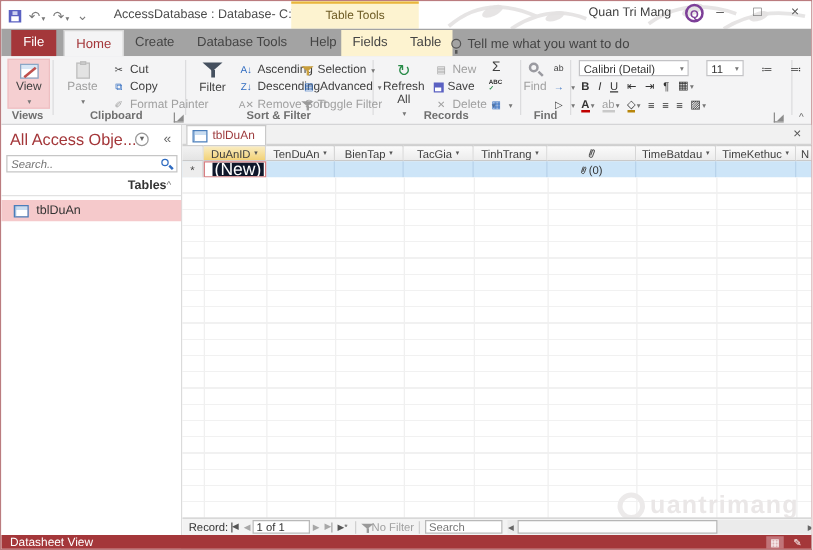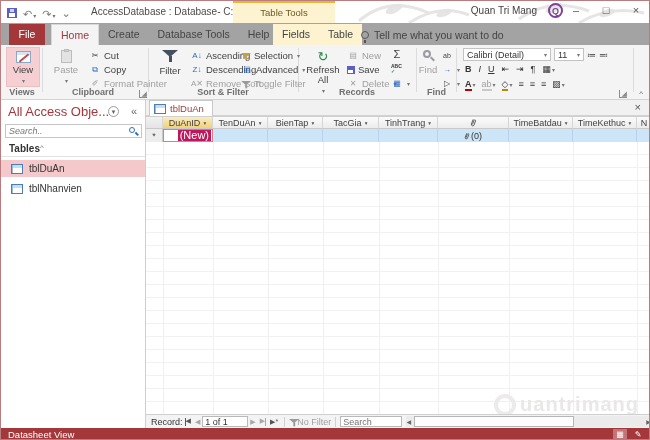--- a/index.html
+++ b/index.html
@@ -91,21 +91,21 @@
               border-radius:50%; font-size:6px; color:#666; text-align:center; line-height:10px; }
   .nav-coll { position:absolute; right:8px; top:5px; font-size:11px; color:#666; }
   .nav-search { position:absolute; left:4px; top:24px; width:137px; height:14px; border:1px solid #c6c6c6;
                 background:#fff; display:flex; align-items:center; }
   .nav-search input { flex:1; border:none; outline:none; font-size:9px; font-style:italic; color:#666;
                       padding:0 3px; background:transparent; width:100%; }
   .mag2 { position:relative; width:11px; height:11px; margin-right:2px; }
   .mag2 i { position:absolute; left:1px; top:1px; width:6px; height:6px; border:1.5px solid #2f6bc0; border-radius:50%; }
   .mag2 b { position:absolute; left:7px; top:7px; width:4px; height:1.5px; background:#2f6bc0; transform:rotate(45deg); }
   .nav-group { position:absolute; left:0; top:42px; width:100%; height:15px; border-bottom:1px solid #e2e2e2;
-               font-size:10px; font-weight:bold; color:#333; padding:1px 8px 0 8px; display:flex; justify-content:flex-start; }
+               font-size:10px; font-weight:bold; color:#333; padding:1px 8px 0 8px; display:flex; justify-content:flex-end; }
   .nav-item { position:absolute; left:0; width:100%; height:17px; display:flex; align-items:center;
               gap:6px; padding-left:10px; font-size:10px; color:#333; }
   .nav-item.sel { background:#f5c9cb; }
   .tbl-ico { width:12px; height:10px; border:1px solid #4a7ebb;
              background:linear-gradient(#c9ddf1 0 3px,#fff 3px);
              box-shadow:inset 3px 0 0 -2px #9dbcdd; }
 
   
   .doc { position:absolute; left:145px; top:99px; width:505px; height:328px; background:#fff; }
   .doctabs { position:absolute; left:0; top:0; width:100%; height:16px; background:#f1f1f1;
@@ -118,21 +118,21 @@
   .hcell { height:13px; background:linear-gradient(#fbfbfb,#ececec); border-right:1px solid #d6d6d6;
            border-top:1px solid #cfcfcf; border-bottom:1px solid #c9c9c9; font-size:9px; color:#3e3e3e;
            display:flex; align-items:center; justify-content:center; gap:2px; overflow:hidden; white-space:nowrap; }
   .hcell.cur { background:linear-gradient(#faedc3,#f2d277); }
   .hcell .dd { font-size:5.5px; color:#555; }
   .nrow { position:absolute; left:0; top:29px; width:100%; height:13px; background:#cde5f8; display:flex; }
   .ncell { height:13px; border-right:1px solid rgba(110,150,190,.22); display:flex; align-items:center;
            justify-content:center; font-size:9px; color:#333; overflow:hidden; }
   .sel-cell { background:#ededed; border-right:1px solid #c9c9c9; color:#444; font-size:9px; }
   .newcell { background:#fff; border:1px solid #d87f82; justify-content:flex-end; padding-right:1px; }
-  .newcell span { background:#be185d; color:#fff; padding:0 2px; font-size:11px; line-height:11px;text-align:center; }
+  .newcell span { background:#0f172a; color:#fff; padding:0 2px; font-size:14px; line-height:11px;text-align:center; }
   .grid { position:absolute; left:0; top:42px; width:100%; height:286px;
           background:repeating-linear-gradient(#fff 0 12px, #f1f1f1 12px 13px); }
   .vline { position:absolute; top:0; width:1px; height:100%; background:#f0f0f0; }
   .paperclip { display:inline-block; transform:rotate(20deg); }
   .watermark { position:absolute; right:12px; bottom:12px; display:flex; align-items:center; gap:4px; }
   .wm-ring { width:22px; height:22px; border:4px solid #eceaea; border-radius:50%; }
   .wm-text { font-size:20px; font-weight:bold; color:#eae7e7; letter-spacing:1px; }
 
   
   .recbar { position:absolute; left:145px; top:427px; width:505px; height:14px; background:#f3f3f3;
@@ -349,21 +349,21 @@
     <div class="ritem" style="left:440px;top:18px">
       <span class="ic blue">→</span>
       <span class="dd">▾</span>
     </div>
     <div class="ritem" style="left:440px;top:32px">
       <span class="ic">▷</span>
       <span class="dd">▾</span>
     </div>
     <div class="glabel" style="left:416px;width:39px">Find</div>
 
-    <div class="fmt-row" style="left:462px;top:3px;gap:3px">
+    <div class="fmt-row" style="left:462px;top:3px;gap:14px">
       <div class="combo" style="width:88px">
         <span>Calibri (Detail)</span>
         <span class="dd">▾</span>
       </div>
       <div class="combo" style="width:30px">
         <span>11</span>
         <span class="dd">▾</span>
       </div>
       <span class="fbtn">≔</span>
       <span class="fbtn">≕</span>
@@ -403,24 +403,20 @@
           <b></b>
         </span>
     </div>
     <div class="nav-group">
       <span>Tables</span>
       <span style="font-weight:normal;color:#777;font-size:8px">^</span>
     </div>
     <div class="nav-item sel" style="top:60px">
       <span class="tbl-ico"></span>
       <span>tblDuAn</span>
-    </div>
-    <div class="nav-item" style="top:80px">
-      <span class="tbl-ico"></span>
-      <span>tblNhanvien</span>
     </div>
   </div>
 
   <div class="doc">
     <div class="doctabs">
       <div class="doctab">
         <span class="tbl-ico"></span>
         <span>tblDuAn</span>
       </div>
       <span class="doc-close">×</span>

